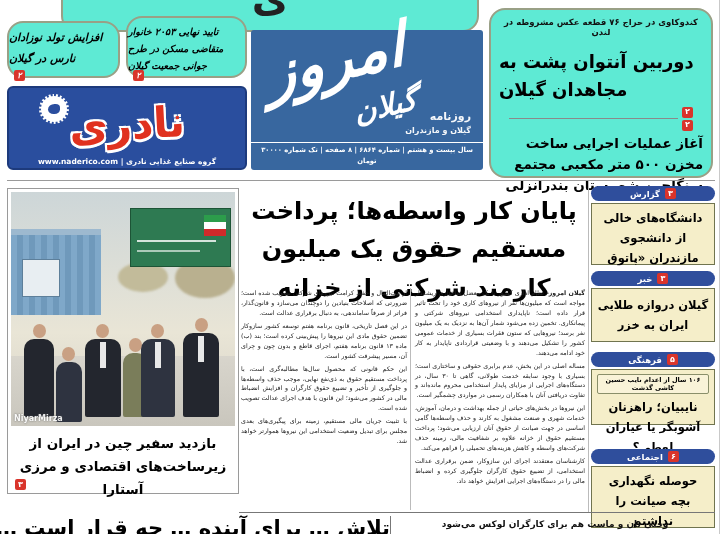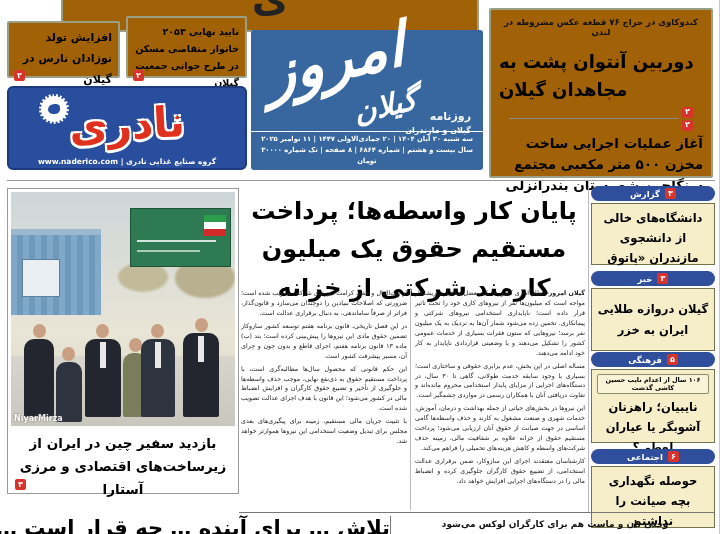--- a/index.html
+++ b/index.html
@@ -1,19 +1,19 @@
 <!DOCTYPE html>
 <html lang="fa" dir="rtl"><head>
 <meta charset="utf-8">
 <style>
   html,body{margin:0;padding:0;background:#dcdcdc;}
   #page{position:relative;width:720px;height:534px;background:#ffffff;overflow:hidden;
         font-family:"DejaVu Sans",sans-serif;direction:rtl;margin:0 auto;
         border-left:1px solid #c9c9c9;border-right:1px solid #c9c9c9;}
-  .rnd{border:2px solid #99a086;border-radius:2px;background:#a16207;}
+  .rnd{border:2px solid #99a086;border-radius:16px;background:#5eead4;}
   .badge{display:flex;align-items:center;justify-content:center;width:11px;height:11px;
          background:#d9342b;color:#fff;font-size:8px;font-weight:bold;border-radius:2px;line-height:1;}
   
   #topcut{position:absolute;left:62px;top:-36px;width:414px;height:64px;overflow:hidden;
           display:flex;align-items:center;justify-content:center;font-size:40px;font-weight:900;color:#222;}
   
   #tr-box{position:absolute;left:490px;right:6px;top:8px;height:170px;padding:5px 8px 4px;box-sizing:border-box;}
   #tr-box .kicker{font-size:8.5px;font-weight:bold;text-align:center;color:#111;margin-top:2px;}
   #tr-box .h1{font-size:18px;font-weight:900;text-align:left;line-height:1.55;color:#000;margin-top:11px;}
   #tr-box .badgeline{display:flex;align-items:center;gap:4px;margin:3px 10px 2px;}
@@ -22,22 +22,22 @@
   #tr-box .h2{font-size:13.5px;font-weight:900;text-align:right;line-height:1.55;color:#000;}
   
   #masthead{position:absolute;left:252px;top:30px;width:232px;height:140px;background:#38679f;border-radius:3px;color:#fff;}
   #mh-big{position:absolute;left:14px;top:-6px;font-size:60px;font-weight:900;transform:rotate(-13deg) skewX(-6deg);font-style:italic;}
   #mh-small{position:absolute;right:66px;top:58px;font-size:30px;font-weight:900;transform:rotate(-13deg) skewX(-6deg);font-style:italic;}
   #mh-paper{position:absolute;right:12px;top:80px;font-size:11px;font-weight:bold;letter-spacing:2px;opacity:.95;}
   #mh-region{position:absolute;right:12px;top:96px;font-size:8px;font-weight:bold;opacity:.95;}
   #mh-dates{position:absolute;bottom:0;left:0;right:0;border-top:1px solid #ffffff;padding:2px 4px 3px;}
   #mh-dates div{font-size:6.8px;font-weight:bold;text-align:center;line-height:1.6;}
   
-  .miniBox{position:absolute;box-sizing:border-box;padding:5px 6px;text-align:right;
-           font-weight:900;color:#000;}
+  .miniBox{position:absolute;box-sizing:border-box;padding:5px 0;text-align:left;
+           font-weight:900;color:#000;font-style:italic;}
   .miniBox .b{position:absolute;left:5px;bottom:-5px;}
   #box-housing{left:127px;top:16px;width:121px;height:62px;font-size:9.5px;line-height:1.8;}
   #box-births{left:8px;top:21px;width:113px;height:57px;font-size:11px;line-height:1.9;}
   
   #ad{position:absolute;left:8px;top:86px;width:240px;height:84px;background:#2a4e9e;border:2px solid #1d3a7c;
       border-radius:6px;box-sizing:border-box;overflow:hidden;}
   #ad-logo{position:absolute;left:30px;top:6px;width:26px;height:26px;background:#fff;border-radius:50%;
            border:2px dotted #2a4e9e;display:flex;align-items:center;justify-content:center;}
   #ad-logo span{display:block;width:12px;height:10px;background:#2a4e9e;border-radius:60% 40% 50% 50%;}
   #ad-brand{position:absolute;top:12px;left:0;right:0;text-align:center;font-size:42px;font-weight:900;
@@ -116,21 +116,20 @@
     </div>
     <div class="h2">آغاز عملیات اجرایی ساخت مخزن ۵۰۰ متر مکعبی مجتمع سنگاچین شهرستان بندرانزلی</div>
   </div>
 
   <div id="masthead">
     <span id="mh-big">امروز</span>
     <span id="mh-small">گیلان</span>
     <span id="mh-paper">روزنامه</span>
     <span id="mh-region">گیلان و مازندران</span>
     <div id="mh-dates">
-      <div>سه شنبه ۲۰ آبان ۱۴۰۴ | ۲۰ جمادی‌الاولی ۱۴۴۷ | ۱۱ نوامبر ۲۰۲۵</div>
       <div>سال بیست و هشتم | شماره ۶۸۶۴ | ۸ صفحه | تک شماره ۳۰۰۰۰ تومان</div>
     </div>
   </div>
 
   <div id="box-housing" class="miniBox rnd">
     <span>تایید نهایی ۲۰۵۳ خانوار متقاضی مسکن در طرح جوانی جمعیت گیلان</span>
     <span class="badge b">۲</span>
   </div>
   <div id="box-births" class="miniBox rnd">
     <span>افزایش تولد نوزادان نارس در گیلان</span>
@@ -221,29 +220,29 @@
     <span>گزارش</span>
   </div>
   <div class="side-box" style="top:203px;height:62px;">
     <div class="main">دانشگاه‌های خالی از دانشجوی مازندران «پاتوق سارقان»</div>
   </div>
 
   <div class="side-tab" style="top:271px;">
     <span class="badge">۳</span>
     <span>خبر</span>
   </div>
-  <div class="side-box" style="top:288px;height:63px;display:flex;align-items:center;justify-content:center;">
+  <div class="side-box" style="top:288px;height:54px;display:flex;align-items:center;justify-content:center;">
     <div class="main">گیلان دروازه طلایی ایران به خزر</div>
   </div>
 
   <div class="side-tab" style="top:352px;">
     <span class="badge">۵</span>
     <span>فرهنگی</span>
   </div>
-  <div class="side-box" style="top:369px;height:74px;">
+  <div class="side-box" style="top:369px;height:56px;">
     <div class="kick">۱۰۶ سال از اعدام نایب حسین کاشی گذشت</div>
     <div class="main">نایبیان؛ راهزنان آشوبگر یا عیاران لوطی؟</div>
   </div>
 
   <div class="side-tab" style="top:449px;">
     <span class="badge">۶</span>
     <span>اجتماعی</span>
   </div>
   <div class="side-box" style="top:466px;height:62px;">
     <div class="main">حوصله نگهداری بچه صیانت را نداشتم</div>

